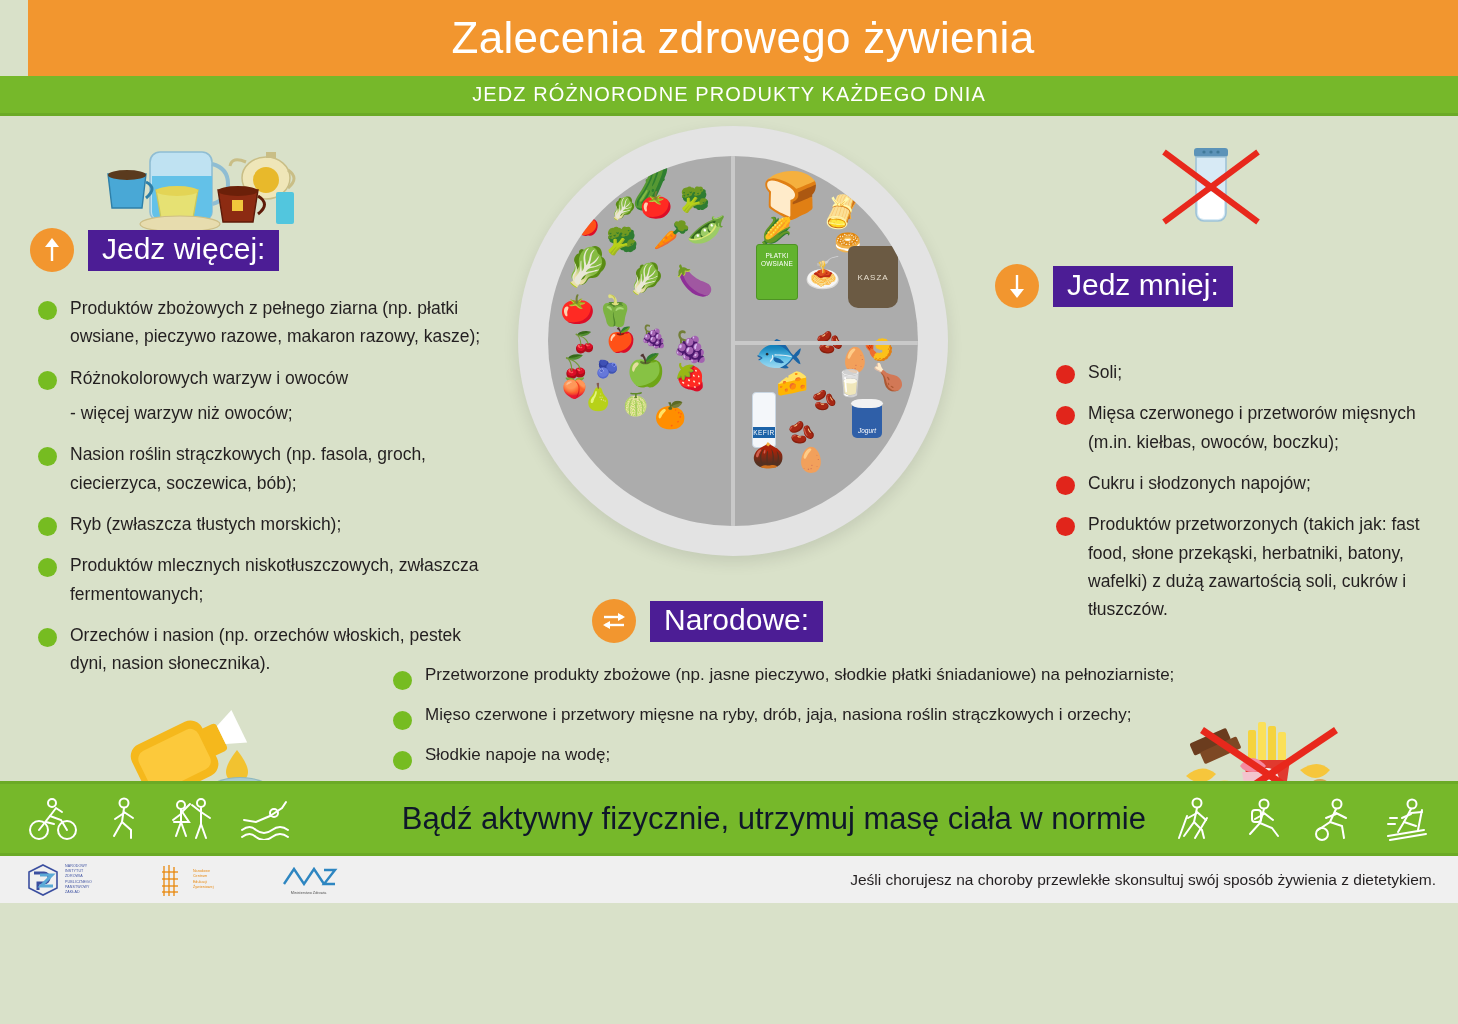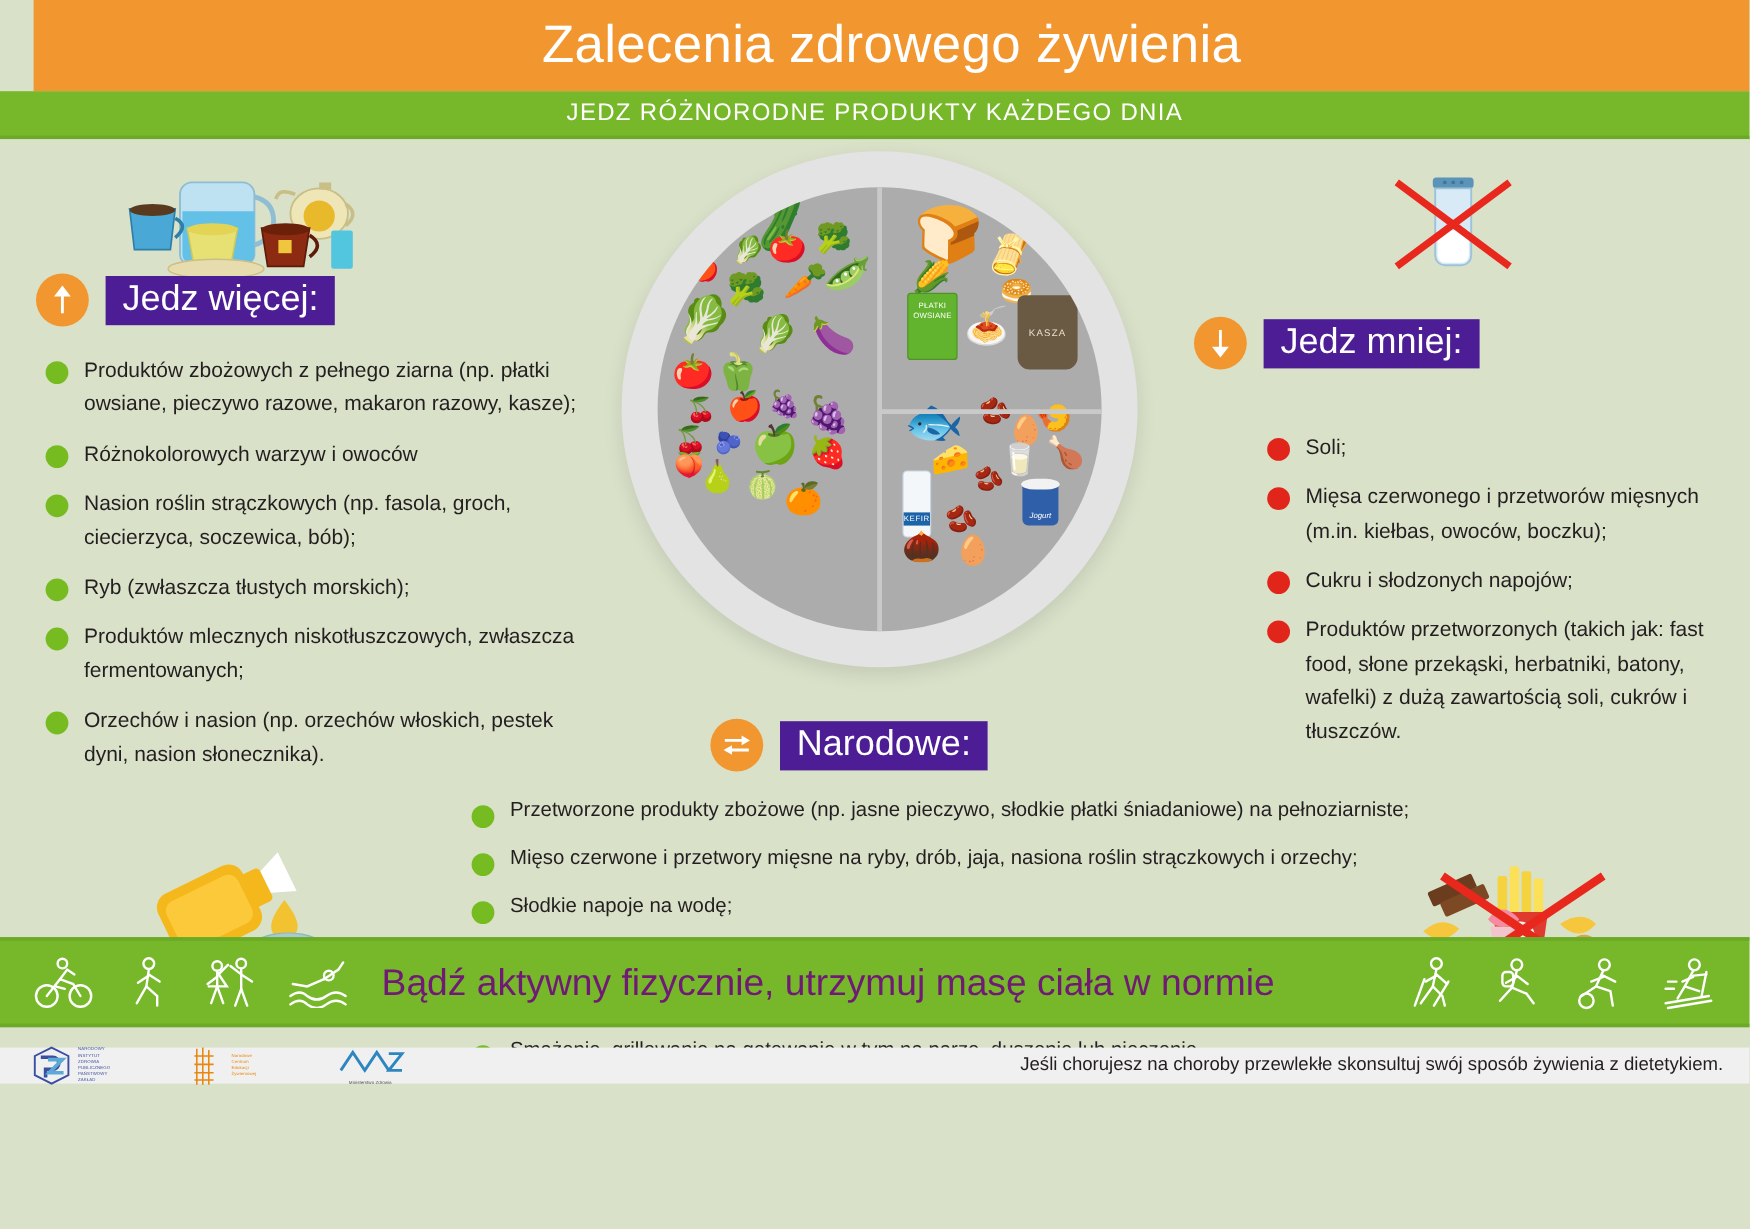--- a/index.html
+++ b/index.html
@@ -118,27 +118,27 @@
   .cluster{ position:absolute; }
   .crossout{ position:absolute; inset:0; pointer-events:none; }
 
   
   .activity{
     position:absolute; bottom:47px; left:0; width:1458px; height:75px;
     background:#76B82A; display:flex; align-items:center;
     border-top:3px solid #6BAA26; border-bottom:3px solid #6BAA26;
   }
   .activity .slogan{
-    flex:1; text-align:left; color:#701a75; font-size:31px;
+    flex:1; text-align:right; color:#0f172a; font-size:31px;
   }
   .act-group{ display:flex; align-items:center; gap:26px; padding:0 28px; }
 
   
   .footer{
-    position:absolute; bottom:0; left:0; width:1458px; height:30px;
+    position:absolute; bottom:0; left:0; width:1458px; height:47px;
     background:#F0F0F0; display:flex; align-items:center;
   }
   .logos{ display:flex; align-items:center; gap:66px; padding-left:26px; }
   .logo{ display:flex; align-items:center; gap:5px; }
   .logo-txt{ font-size:3.6px; line-height:1.45; color:#3B4FA0; letter-spacing:.1px; }
   .logo-txt.or{ color:#E8870C; }
   .logo-cap{ font-size:3.8px; color:#555; text-align:center; margin-top:1px; }
   .disclaimer{
     position:absolute; right:22px; font-size:15.5px; color:#231F20;
   }
@@ -271,20 +271,21 @@
         <line x1="9" y1="24" x2="9" y2="4" stroke="#fff" stroke-width="2.4"></line>
         <path d="M9 1 L16 10 H2 Z" fill="#fff"></path>
       </svg>
     </div>
     <div class="badge">Jedz więcej:</div>
   </div>
 
   <ul class="bl green-b" style="left:30px; top:178px; width:470px;">
     <li>Produktów zbożowych z pełnego ziarna (np. płatki owsiane, pieczywo razowe, makaron razowy, kasze);</li>
     <li>Różnokolorowych warzyw i owoców</li>
+    <li class="nodot" style="margin-top:-6px;">- więcej warzyw niż owoców;</li>
     <li>Nasion roślin strączkowych (np. fasola, groch, ciecierzyca, soczewica, bób);</li>
     <li>Ryb (zwłaszcza tłustych morskich);</li>
     <li>Produktów mlecznych niskotłuszczowych, zwłaszcza fermentowanych;</li>
     <li>Orzechów i nasion (np. orzechów włoskich, pestek dyni, nasion słonecznika).</li>
   </ul>
 
   <div class="sec-head" style="left:995px; top:148px;">
     <div class="circle-icon">
       <svg width="18" height="26" viewBox="0 0 18 26">
         <line x1="9" y1="2" x2="9" y2="22" stroke="#fff" stroke-width="2.4"></line>

